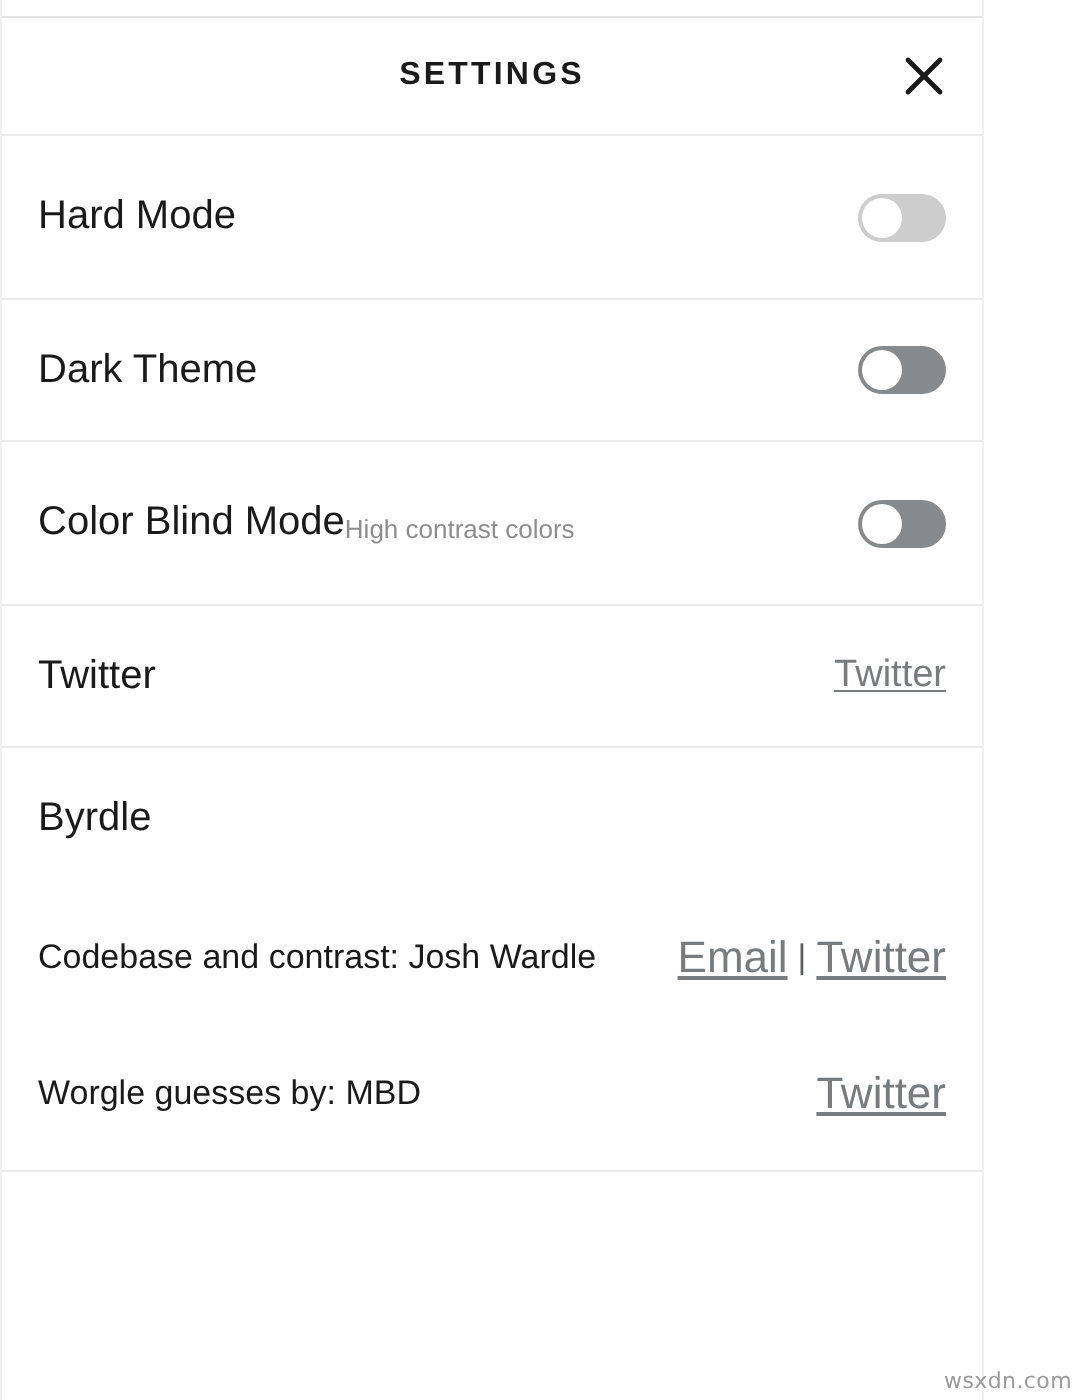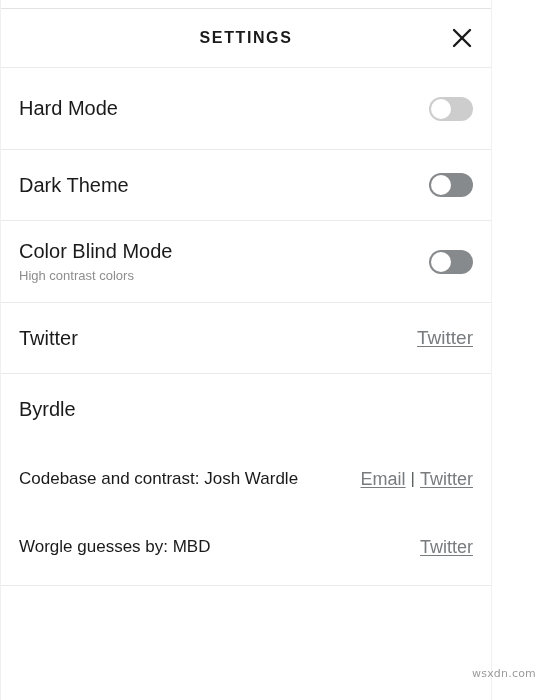--- a/index.html
+++ b/index.html
@@ -83,23 +83,24 @@
     justify-content: space-between;
     padding: 0 18px;
     border-top: 1px solid #eaeaea;
     box-sizing: border-box;
   }
   .setting-row.tall { height: 82px; }
   .setting-row.short { height: 71px; }
 
   .row-text {
     display: flex;
-    flex-direction: column;
+    flex-direction: row;
     justify-content: center;
     min-width: 0;
+    align-items: flex-end;
   }
   .row-title {
     font-size: 20px;
     line-height: 1.25;
     color: #1a1a1b;
     font-weight: normal;
     white-space: nowrap;
   }
   .row-desc {
     font-size: 13px;
@@ -133,21 +134,21 @@
   
   .link {
     font-size: 19px;
     color: #787c7e;
     text-decoration: underline;
     text-underline-offset: 2px;
     cursor: pointer;
     white-space: nowrap;
   }
   .link-sm {
-    font-size: 18px;
+    font-size: 22px;
     color: #787c7e;
     text-decoration: underline;
     text-underline-offset: 2px;
     cursor: pointer;
     white-space: nowrap;
   }
   .link-sep {
     font-size: 17px;
     color: #5c5f60;
     margin: 0 5px;
@@ -190,21 +191,21 @@
   .bottom-rule {
     height: 1px;
     background: #eaeaea;
     margin-top: 4px;
     flex: none;
   }
 
   .watermark {
     position: absolute;
     right: 6px;
-    bottom: 20px;
+    bottom: 3px;
     font-size: 11px;
     color: #9b9b9b;
     letter-spacing: 0.2px;
     font-family: "DejaVu Sans", sans-serif;
   }
 </style>
 </head>
 <body>
 
 <div class="settings-panel">

